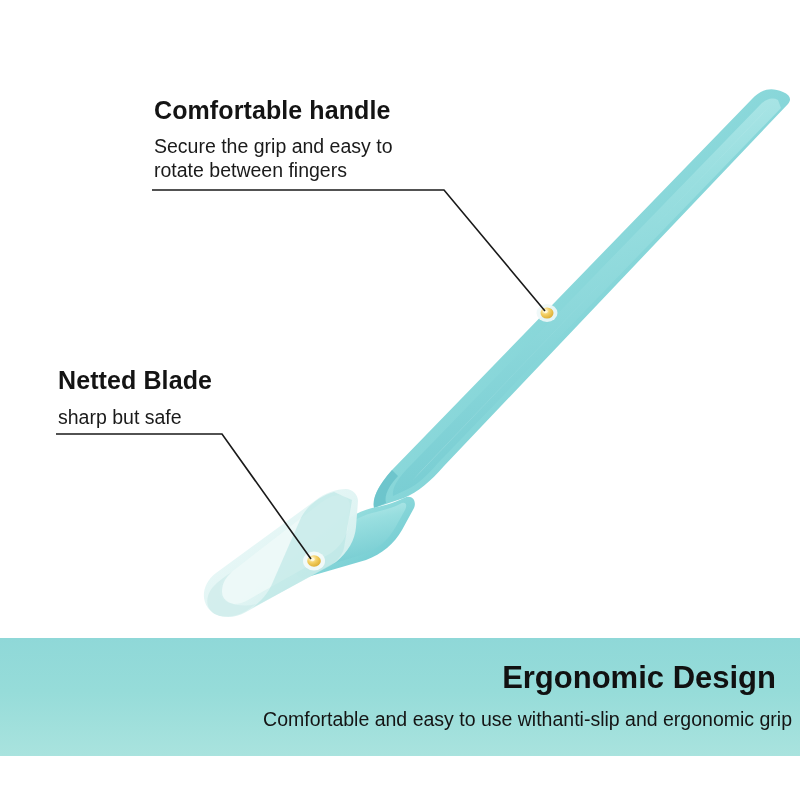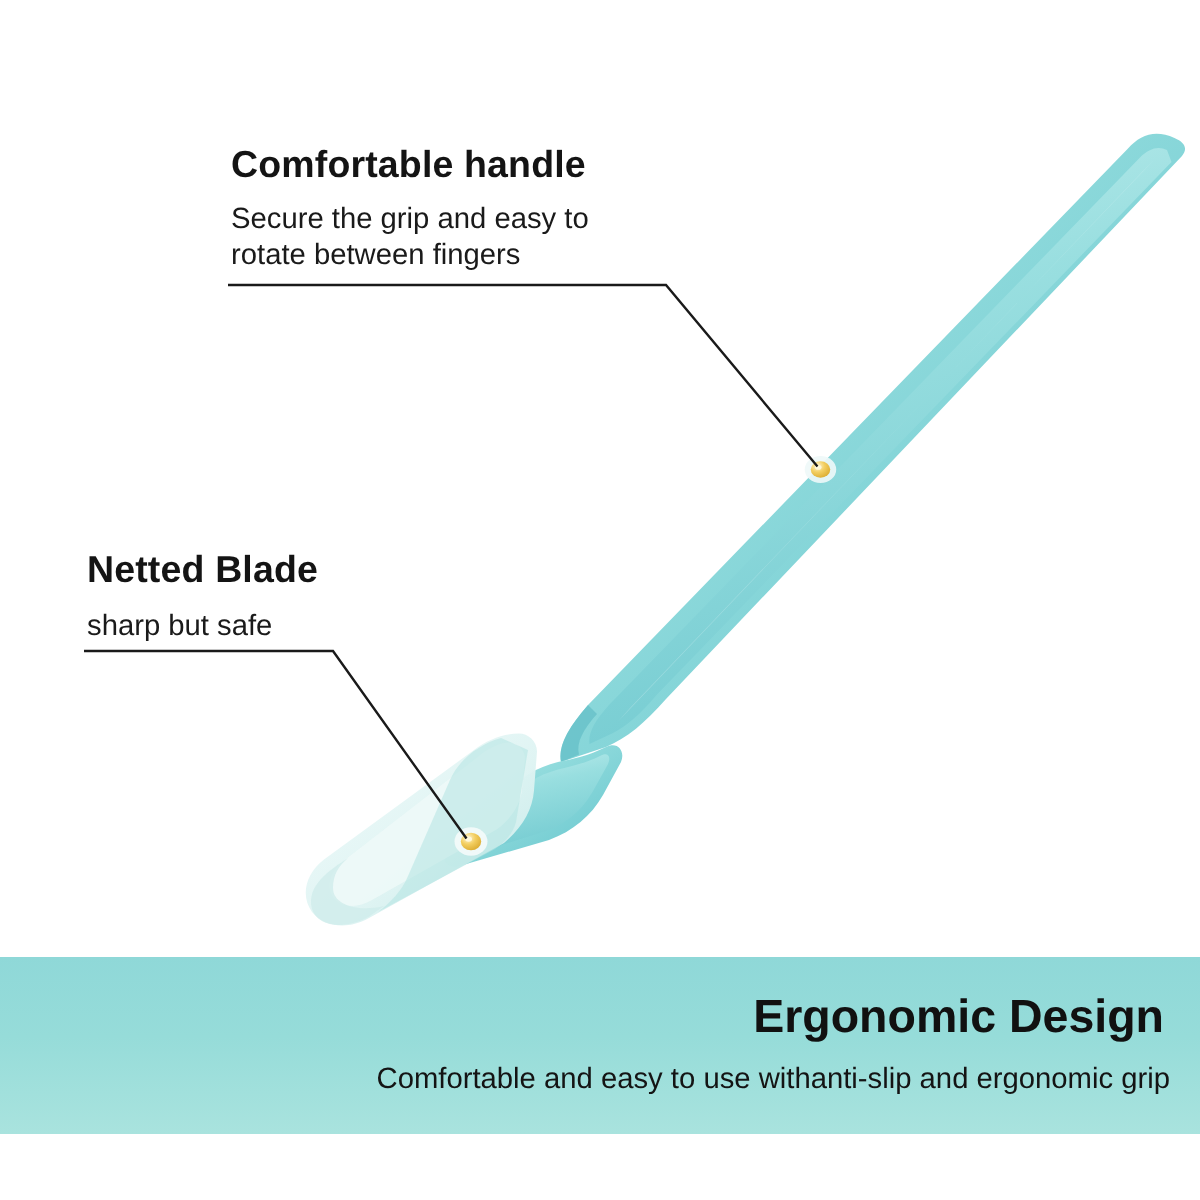--- a/index.html
+++ b/index.html
@@ -64,21 +64,21 @@
     position: absolute;
     right: 24px;
     top: 22px;
     font-size: 31px;
     font-weight: bold;
     color: #111111;
     white-space: nowrap;
   }
   #banner-sub {
     position: absolute;
-    right: 20px;
+    right: 8px;
     top: 70px;
     font-size: 19.5px;
     color: #141414;
     white-space: nowrap;
   }
 </style>
 </head>
 <body>
 
 <div id="stage">

